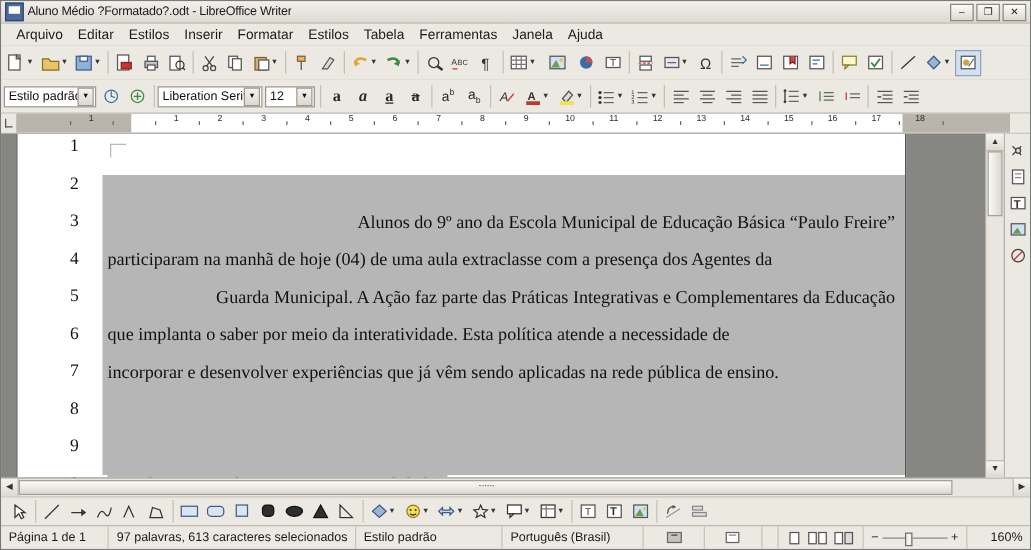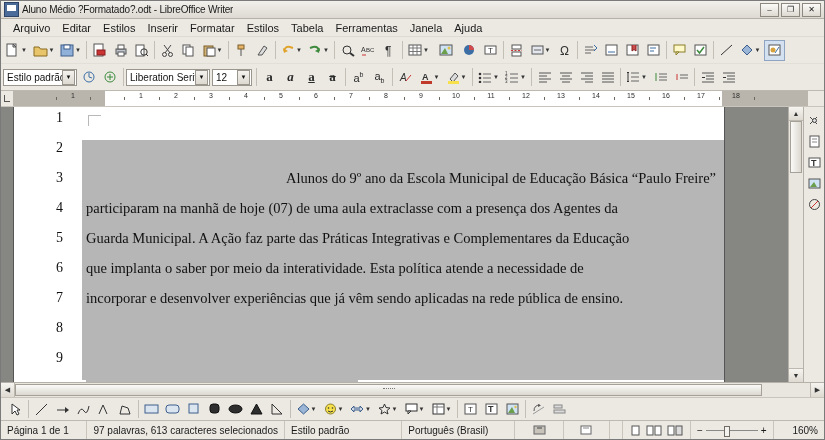--- a/index.html
+++ b/index.html
@@ -860,22 +860,22 @@
         <div class="lineno" style="top:93px;">4</div>
         <div class="lineno" style="top:123px;">5</div>
         <div class="lineno" style="top:153px;">6</div>
         <div class="lineno" style="top:183px;">7</div>
         <div class="lineno" style="top:213px;">8</div>
         <div class="lineno" style="top:243px;">9</div>
         <div class="lineno" style="top:273px;">10</div>
 
 
         <div class="docline" style="top:63px; text-indent:44px;text-align:right;">Alunos do 9º ano da Escola Municipal de Educação Básica “Paulo Freire”</div>
-        <div class="docline" style="top:93px;">participaram na manhã de hoje (07) de uma aula extraclasse com a presença dos Agentes da</div>
-        <div class="docline" style="top:123px;">Guarda Municipal. A Ação faz parte das Práticas Integrativas e Complementares da Educação</div>
+        <div class="docline" style="top:93px;">participaram na manhã de hoje (04) de uma aula extraclasse com a presença dos Agentes da</div>
+        <div class="docline" style="top:123px;text-align:right;">Guarda Municipal. A Ação faz parte das Práticas Integrativas e Complementares da Educação</div>
         <div class="docline" style="top:183px;">incorporar e desenvolver experiências que já vêm sendo aplicadas na rede pública de ensino.</div>
         <div class="docline" style="top:153px;">que implanta o saber por meio da interatividade. Esta política atende a necessidade de</div>
 
         <div class="docline" style="top:273px;"><span class="sel">Guarda Municipal e as suas operacionalidades.</span></div>
       </div>
     </div>
 
     <div class="vscroll">
       <div class="arrow">▲</div>
       <div class="thumb"></div>

